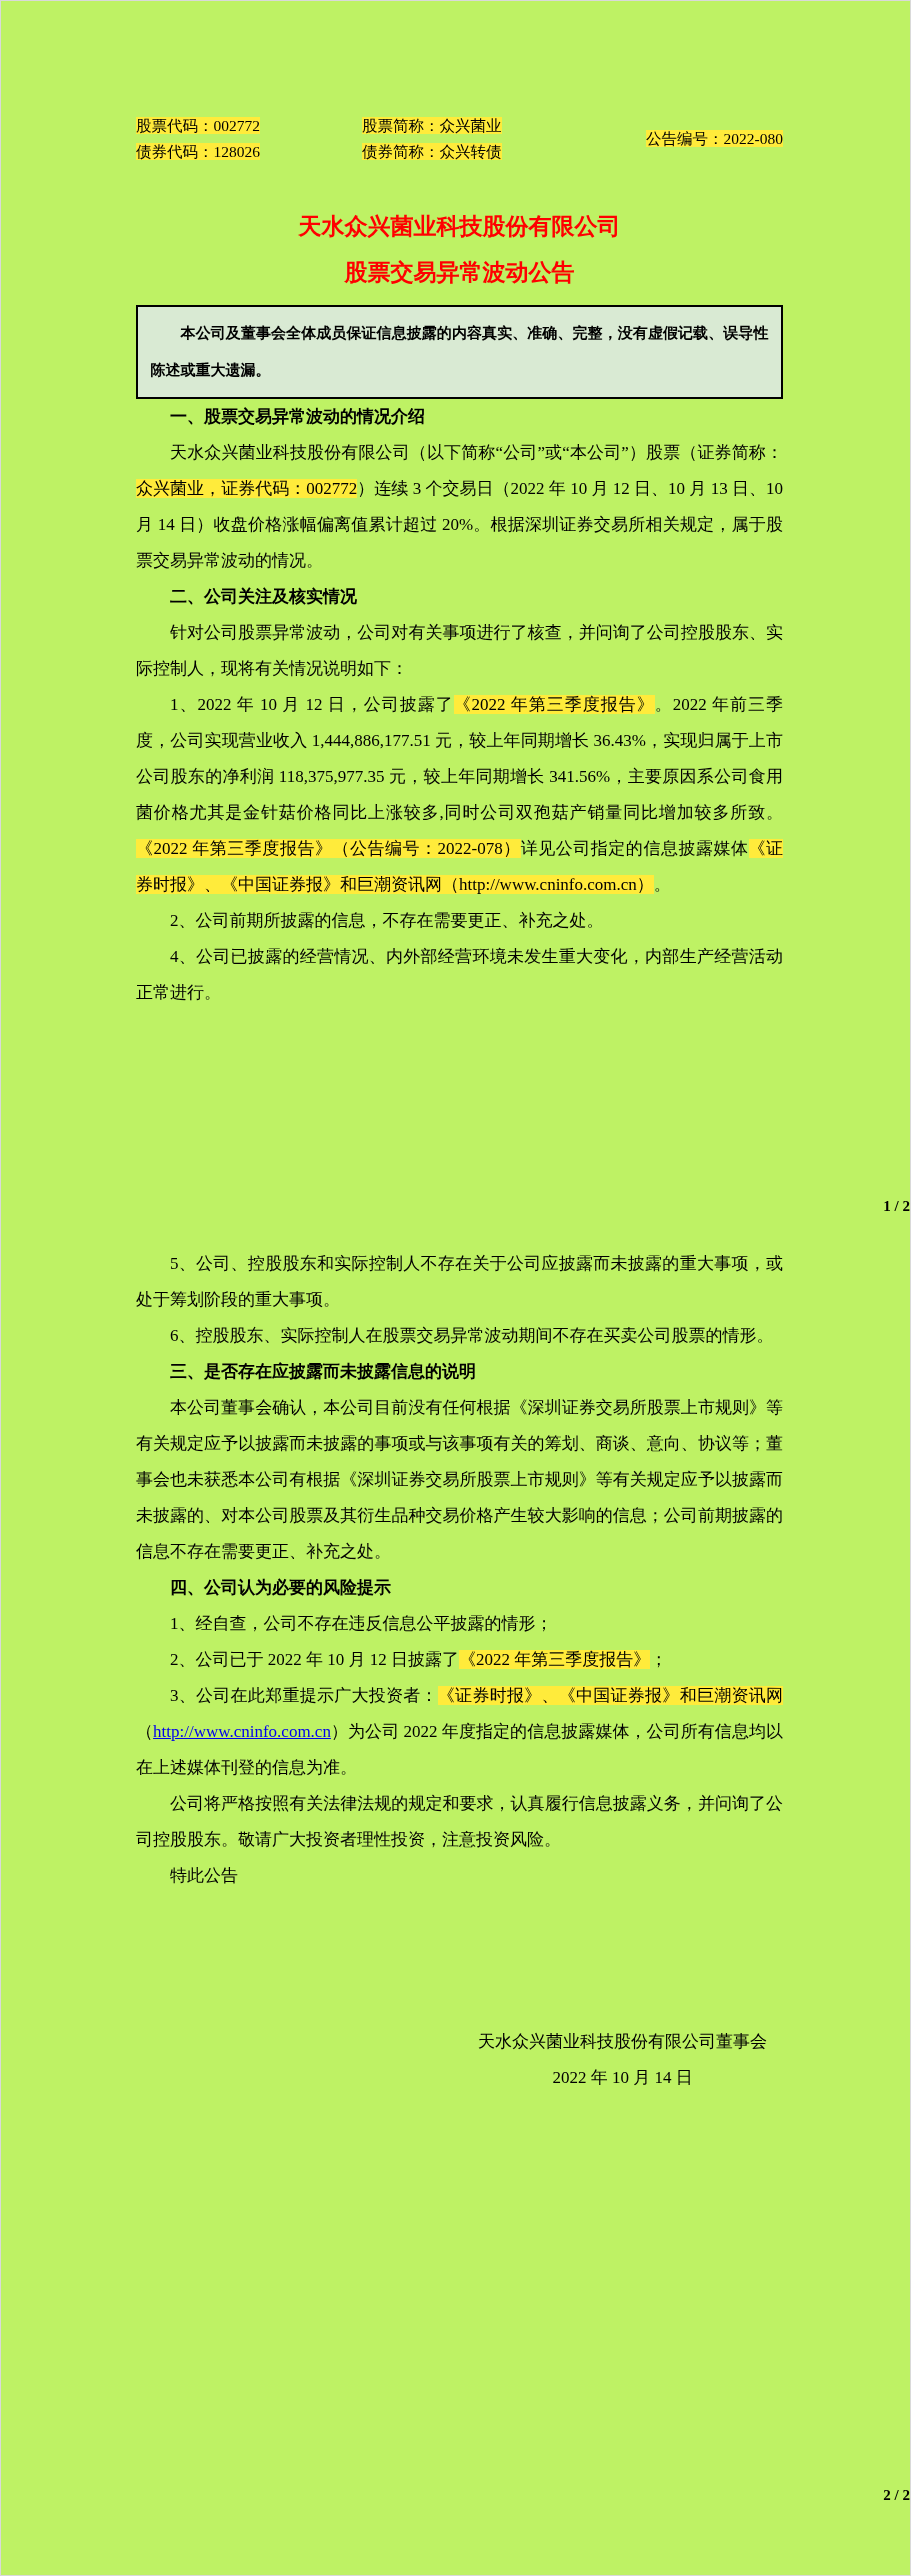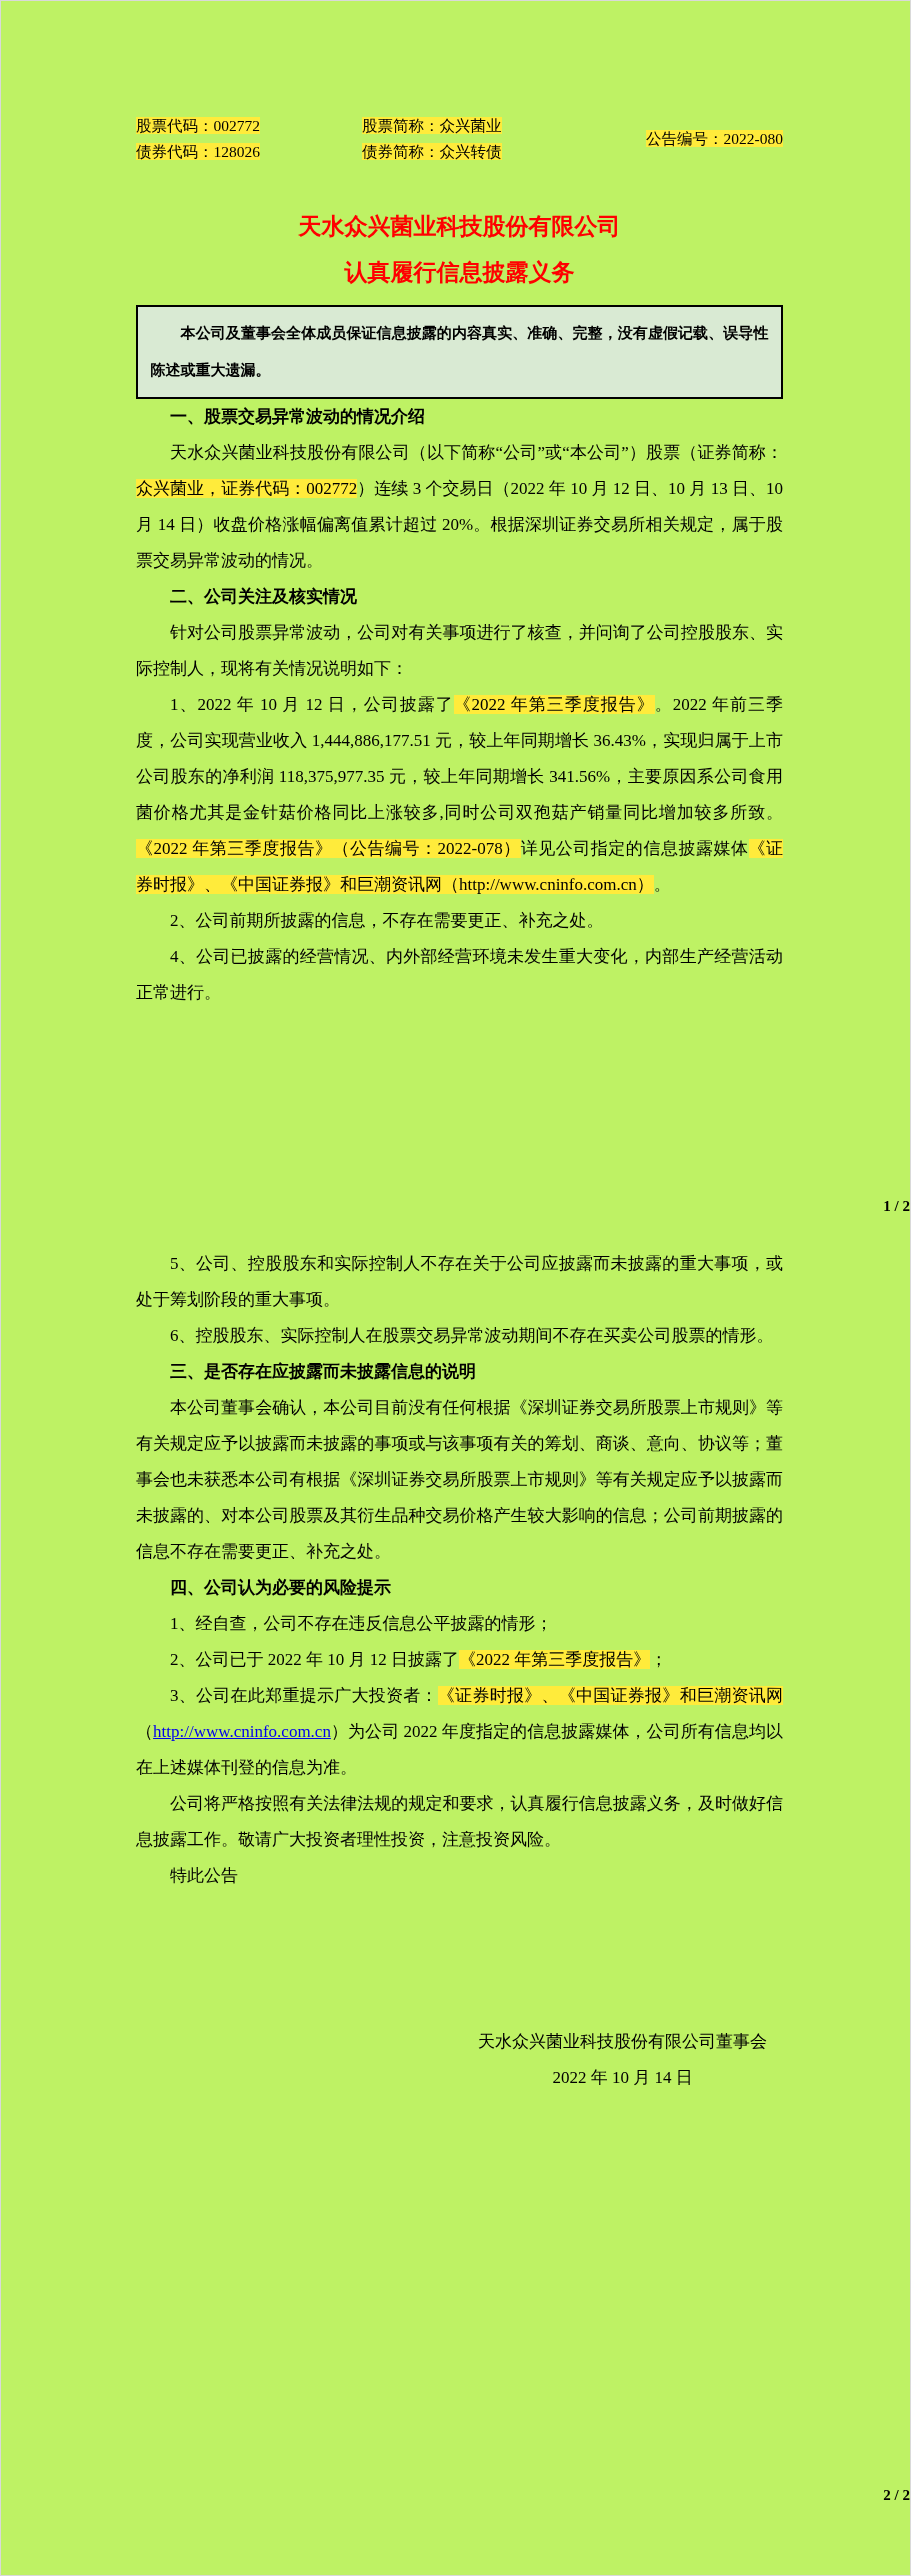--- a/index.html
+++ b/index.html
@@ -83,21 +83,21 @@
       <div class="hcol2">
         <div><span class="hl">股票简称：众兴菌业</span></div>
         <div><span class="hl">债券简称：众兴转债</span></div>
       </div>
       <div class="hcol3">
         <span class="hl">公告编号：2022-080</span>
       </div>
     </div>
 
     <div class="title title1">天水众兴菌业科技股份有限公司</div>
-    <div class="title title2">认真履行信息披露义务</div>
+    <div class="title title2">股票交易异常波动公告</div>
 
     <div class="notice-box">
       <span>本公司及董事会全体成员保证信息披露的内容真实、准确、完整，没有虚假记载、误导性陈述或重大遗漏。</span>
     </div>
 
     <div class="body-text">
 
       <p class="heading h-first">一、股票交易异常波动的情况介绍</p>
       <p><span>天水众兴菌业科技股份有限公司（以下简称“公司”或“本公司”）股票（证券简称：</span><span class="hl">众兴菌业，证券代码：002772</span><span>）连续 3 个交易日（2022 年 10 月 12 日、10 月 13 日、10 月 14 日）收盘价格涨幅偏离值累计超过 20%。根据深圳证券交易所相关规定，属于股票交易异常波动的情况。</span></p>
 
@@ -112,21 +112,21 @@
         <p><span>6、控股股东、实际控制人在股票交易异常波动期间不存在买卖公司股票的情形。</span></p>
 
         <p class="heading">三、是否存在应披露而未披露信息的说明</p>
         <p><span>本公司董事会确认，本公司目前没有任何根据《深圳证券交易所股票上市规则》等有关规定应予以披露而未披露的事项或与该事项有关的筹划、商谈、意向、协议等；董事会也未获悉本公司有根据《深圳证券交易所股票上市规则》等有关规定应予以披露而未披露的、对本公司股票及其衍生品种交易价格产生较大影响的信息；公司前期披露的信息不存在需要更正、补充之处。</span></p>
 
         <p class="heading">四、公司认为必要的风险提示</p>
         <p><span>1、经自查，公司不存在违反信息公平披露的情形；</span></p>
         <p><span>2、公司已于 2022 年 10 月 12 日披露了</span><span class="hl">《2022 年第三季度报告》</span><span>；</span></p>
         <p><span>3、公司在此郑重提示广大投资者：</span><span class="hl">《证券时报》、《中国证券报》和巨潮资讯网</span><span>（</span><span class="url-link">http://www.cninfo.com.cn</span><span>）为公司 2022 年度指定的信息披露媒体，公司所有信息均以在上述媒体刊登的信息为准。</span></p>
 
-        <p>公司将严格按照有关法律法规的规定和要求，认真履行信息披露义务，及时做好信息披露工作。敬请广大投资者理性投资，注意投资风险。</p>
+        <p>公司将严格按照有关法律法规的规定和要求，认真履行信息披露义务，并问询了公司控股股东。敬请广大投资者理性投资，注意投资风险。</p>
         <p>特此公告</p>
 
         <div class="signature">
           <p>天水众兴菌业科技股份有限公司董事会</p>
           <p>2022 年 10 月 14 日</p>
         </div>
       </div>
 
     </div>
   </div>

